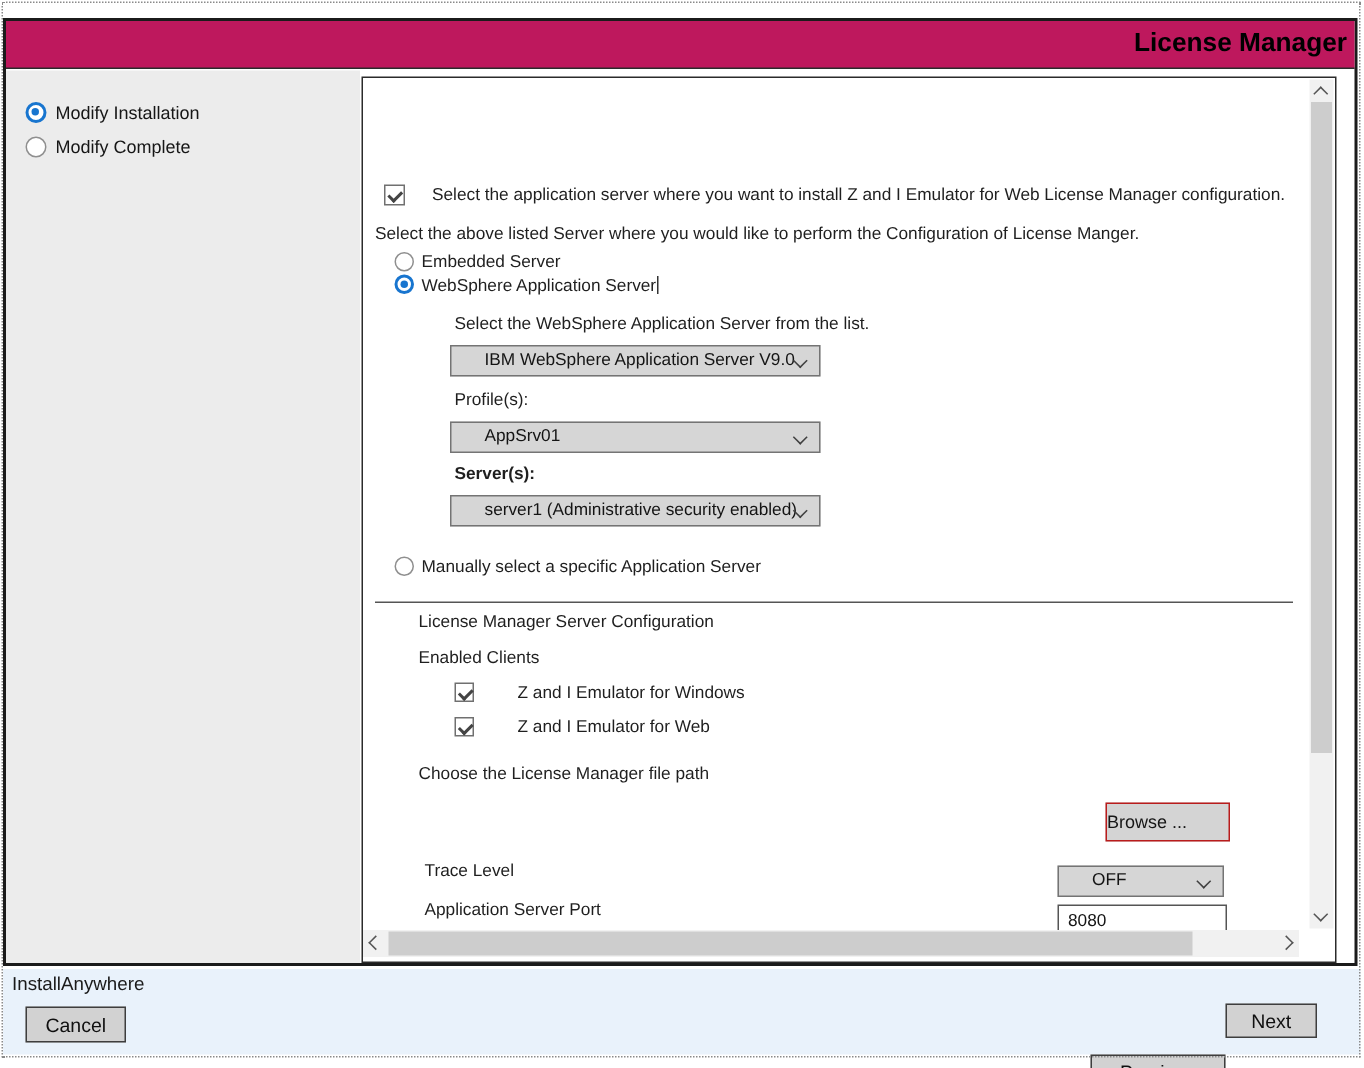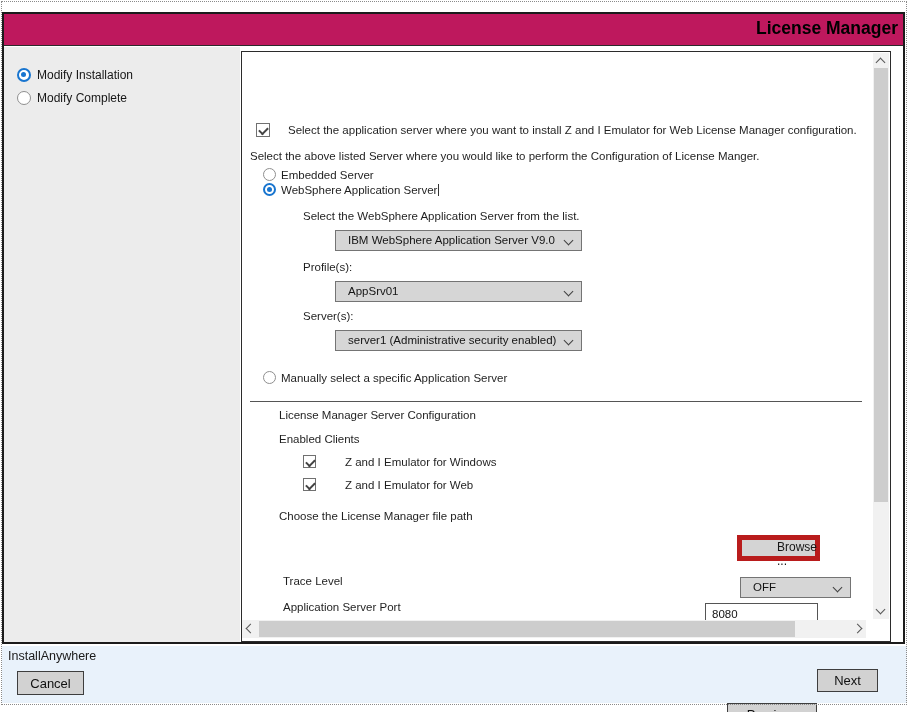--- a/index.html
+++ b/index.html
@@ -35,28 +35,28 @@
 
   
   .panel { position:absolute; left:237px; top:37px; width:650px; height:591px;
     border:1px solid #2b2b2b; background:#fff; overflow:hidden; }
   .panel .txt { position:absolute; font-size:11.5px; color:#1f1f1f; white-space:nowrap; }
   .intro { position:absolute; left:8px; top:5px; width:578px; font-size:11.5px; line-height:15px;
     color:#1f1f1f; white-space:normal; }
   .divider { position:absolute; left:8px; top:349px; width:612px; height:0; border-top:1px solid #555; }
 
   .ddl { position:absolute; width:247px; height:21px; background:#d6d6d6; border:1px solid #747474;
-    font-size:11.5px; line-height:19px; padding-left:12px; color:#141414; cursor:default; white-space:nowrap; overflow:hidden;margin-left:35px; }
+    font-size:11.5px; line-height:19px; padding-left:22px; color:#141414; cursor:default; white-space:nowrap; overflow:hidden; }
   .chev-down { position:absolute; right:9px; top:6px; width:7px; height:7px;
     border-right:1.5px solid #404040; border-bottom:1.5px solid #404040; transform:rotate(45deg); }
 
   .tinput { position:absolute; background:#fff; border:1px solid #555; font-family:"Liberation Sans",sans-serif;
     font-size:11.5px; padding:0 0 0 6px; color:#141414; }
-  .btn-gray { position:absolute; background:#d4d4d4; border:5px solid #b91c1c; font-family:"Liberation Sans",sans-serif;
-    font-size:12px; color:#161616; text-align:left; cursor:default;padding-left:35px; }
+  .btn-gray { position:absolute; background:#d4d4d4; border:1px solid #b91c1c; font-family:"Liberation Sans",sans-serif;
+    font-size:12px; color:#161616; text-align:left; cursor:default; }
 
   .caret { display:inline-block; width:1px; height:12px; background:#333; vertical-align:-2px; margin-left:1px; }
 
   
   .vscroll { position:absolute; right:1px; top:1px; width:16px; height:566px; background:#f1f1f1; }
   .vscroll .thumb { position:absolute; left:1px; top:15px; width:14px; height:434px; background:#cdcdcd; }
   .arrow { position:absolute; width:7px; height:7px; border-right:1.5px solid #555; border-bottom:1.5px solid #555; }
   .arr-up   { left:4px; top:6px;    transform:rotate(-135deg); }
   .arr-down { left:4px; bottom:6px; transform:rotate(45deg); }
   .hscroll { position:absolute; left:0px; bottom:3px; width:624px; height:18px; background:#f1f1f1; }
@@ -112,21 +112,21 @@
         <span>IBM WebSphere Application Server V9.0</span>
         <span class="chev-down"></span>
       </div>
 
       <span class="txt" style="left:61px;top:209px;">Profile(s):</span>
       <div class="ddl" style="left:58px;top:229px;">
         <span>AppSrv01</span>
         <span class="chev-down"></span>
       </div>
 
-      <span class="txt" style="left:61px;top:258px;">Server(s):</span>
+      <span class="txt" style="left:61px;top:258px;font-weight:bold;">Server(s):</span>
       <div class="ddl" style="left:58px;top:278px;">
         <span>server1 (Administrative security enabled)</span>
         <span class="chev-down"></span>
       </div>
 
       <span class="radio" style="left:21px;top:319px;"></span>
       <span class="txt" style="left:39px;top:320px;">Manually select a specific Application Server</span>
 
       <div class="divider"></div>
 

